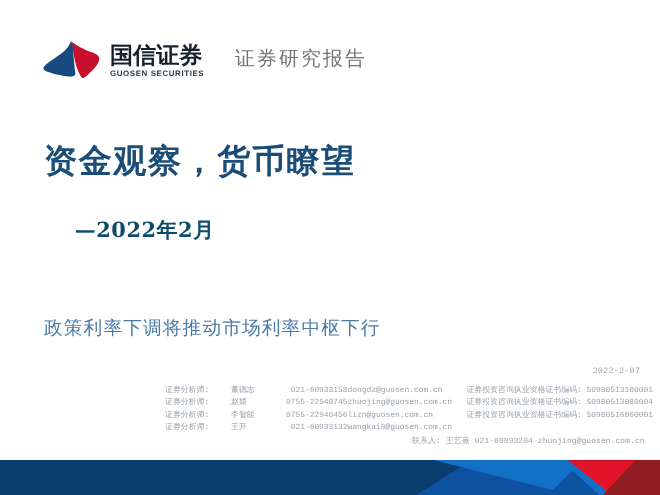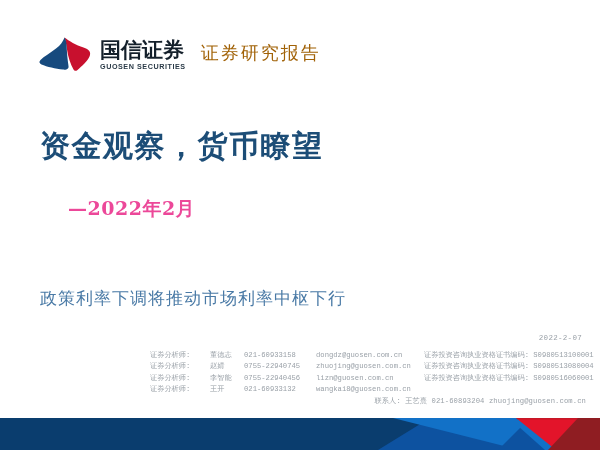--- a/index.html
+++ b/index.html
@@ -54,24 +54,24 @@
   }
   .logo-en {
     font-family: "Liberation Sans", sans-serif;
     font-size: 7.2px;
     font-weight: 700;
     color: #2a3a47;
     letter-spacing: 0.55px;
     margin-top: 1px;
   }
   .report-kind {
-    margin-left: 15px;
+    margin-left: 28px;
     font-family: "DejaVu Serif", "Liberation Serif", serif;
     font-size: 18px;
-    color: #a16207;
+    color: #737373;
     letter-spacing: 2px;
     align-self: center;
     padding-bottom: 4px;
   }
 
   
   .main-title {
     position: absolute;
     left: 40px;
     top: 126px;
@@ -82,21 +82,21 @@
     letter-spacing: 1.5px;
     white-space: nowrap;
   }
   .sub-title {
     position: absolute;
     left: 68px;
     top: 196px;
     font-family: "DejaVu Serif", "Liberation Serif", serif;
     font-size: 19px;
     font-weight: 700;
-    color: #ec4899;
+    color: #0c4a6e;
     letter-spacing: 0.5px;
     white-space: nowrap;
   }
   .tag-line {
     position: absolute;
     left: 40px;
     top: 239px;
     font-family: "DejaVu Serif", "Liberation Serif", serif;
     font-size: 17px;
     color: #4a7aa6;
@@ -125,21 +125,21 @@
     display: flex;
     align-items: baseline;
     font-family: "Liberation Mono", "DejaVu Sans Mono", monospace;
     font-size: 7.2px;
     color: #9aa1a8;
     line-height: 11.4px;
     white-space: nowrap;
   }
   .a-role  { width: 60px; flex: 0 0 60px; }
   .a-name  { width: 34px; flex: 0 0 34px; }
-  .a-phone { width: 72px; flex: 0 0 72px; }
+  .a-phone { width: 72px; flex: 0 0 72px; text-align: right; }
   .a-mail  { width: 108px; flex: 0 0 108px; }
   .a-cert  { flex: 1 1 auto; }
   .contact-row {
     position: absolute;
     right: 14px;
     top: 396px;
     font-family: "Liberation Mono", "DejaVu Sans Mono", monospace;
     font-size: 7.2px;
     color: #9aa1a8;
     white-space: nowrap;

